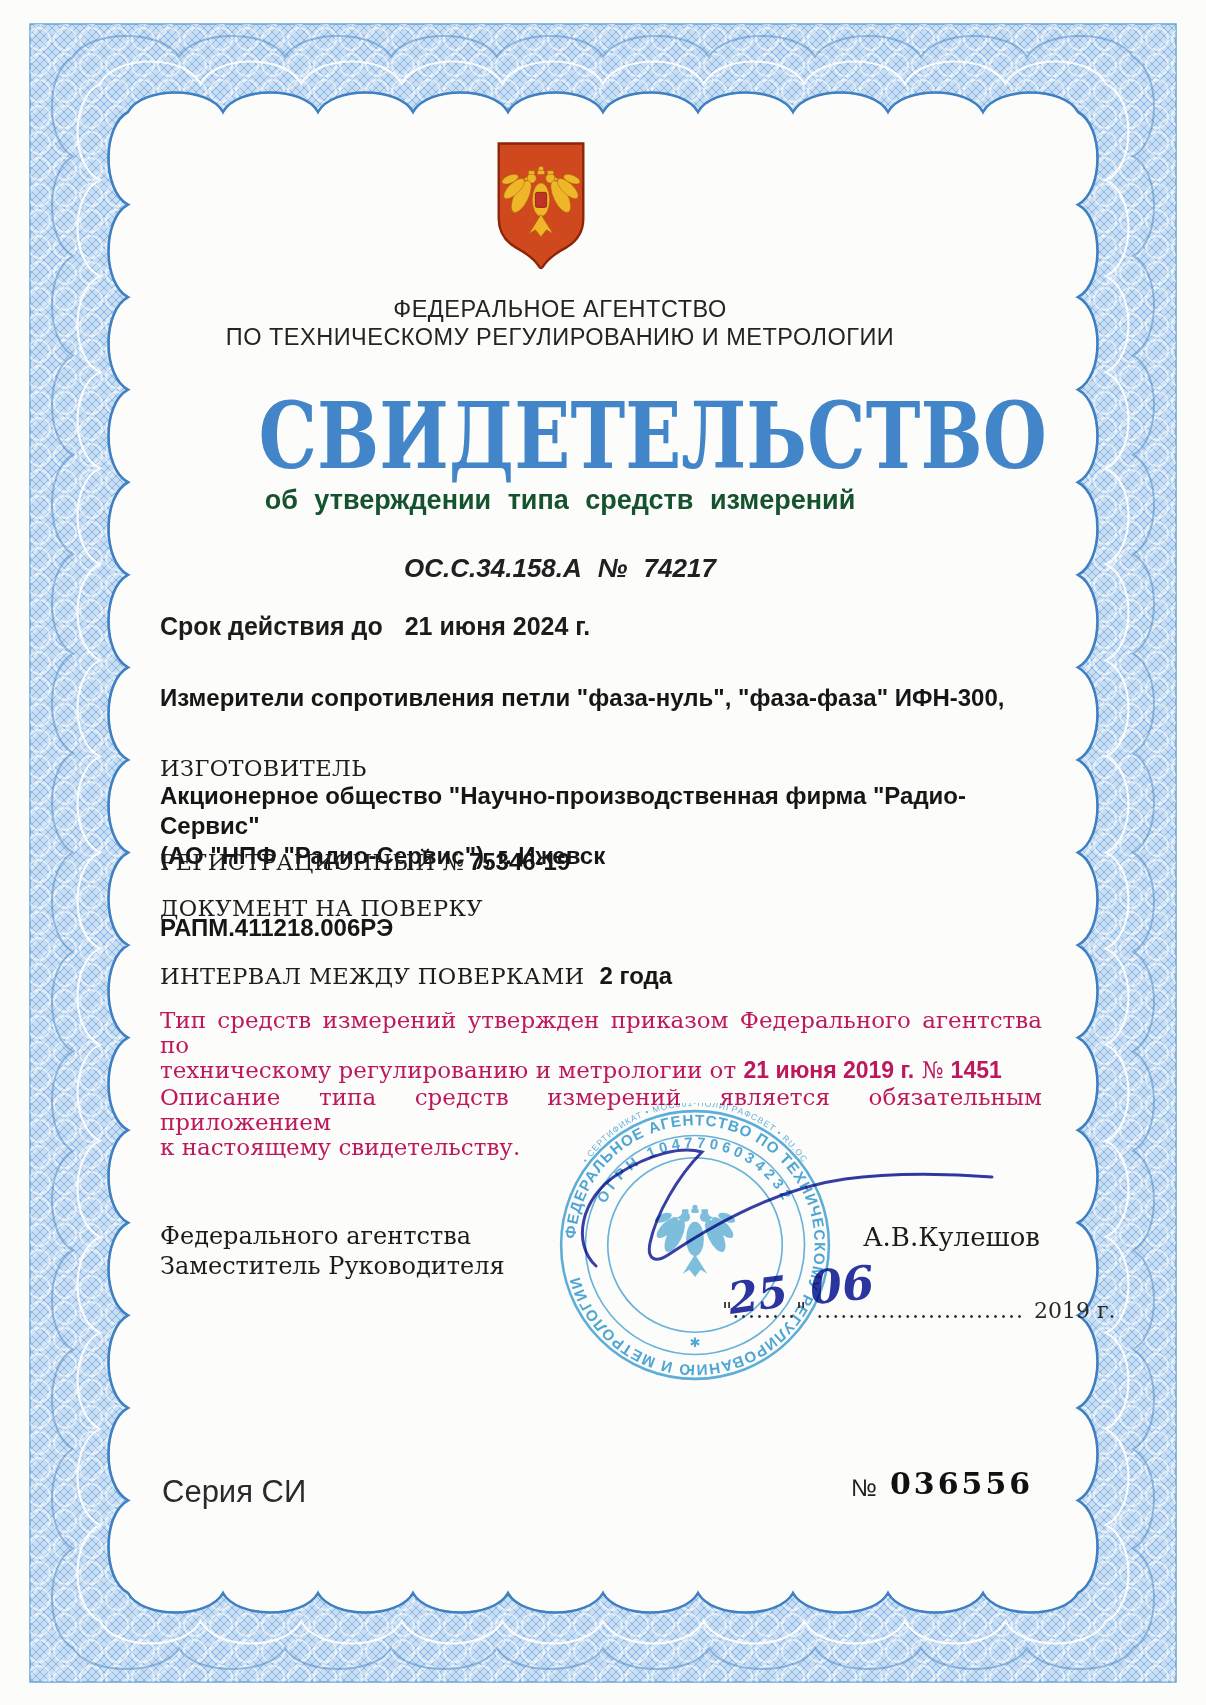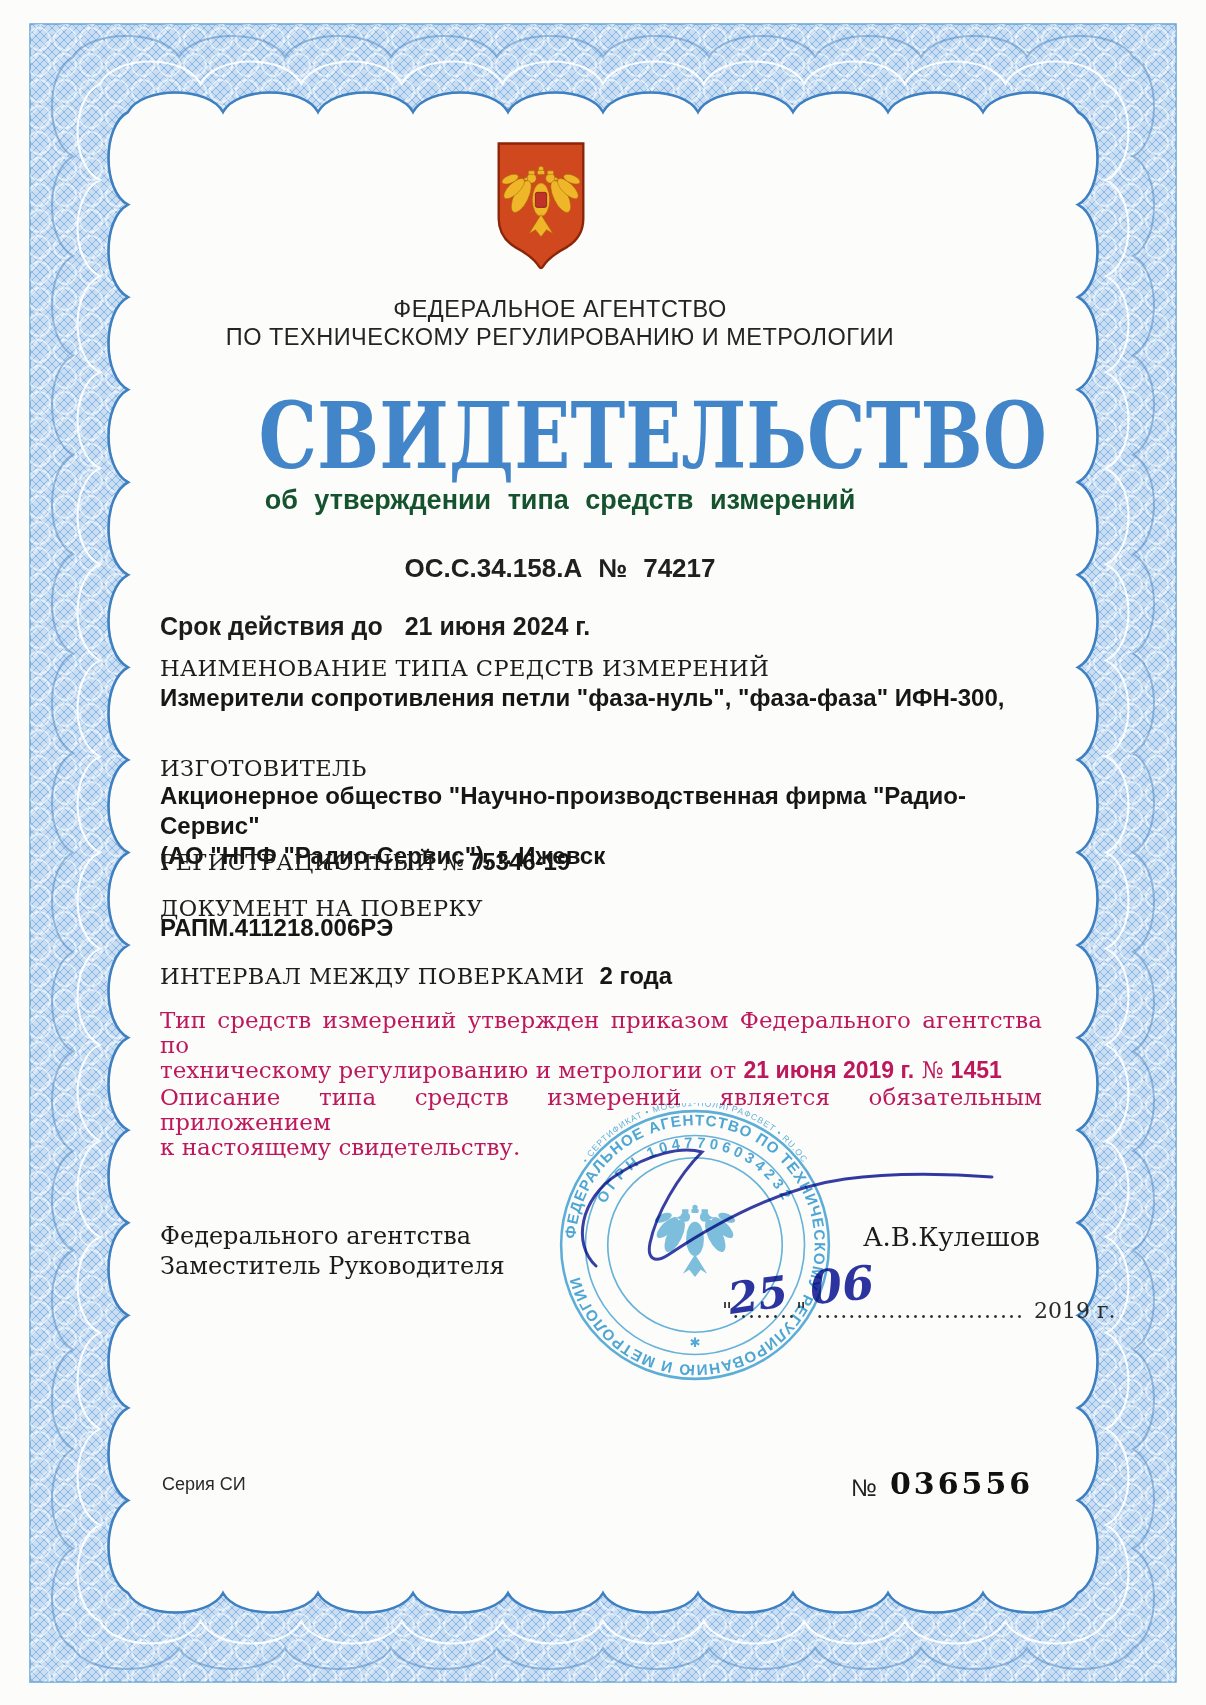--- a/index.html
+++ b/index.html
@@ -18,21 +18,21 @@
   
   .agency{left:160px;top:295px;width:800px;text-align:center;
           font-size:23.5px;line-height:28px;letter-spacing:.5px;color:#242424;}
   .doc-title{left:160px;top:390px;width:800px;text-align:center;
              font-family:"DejaVu Serif","Liberation Serif",serif;
              font-weight:bold;font-size:92px;line-height:92px;color:#4285c8;}
   .doc-title span{display:inline-block;transform:scaleX(.8);transform-origin:center;white-space:nowrap;}
   .doc-subtitle{left:160px;top:485px;width:800px;text-align:center;
                 font-weight:bold;font-size:27px;word-spacing:9px;color:#14532d;}
   .cert-number{left:160px;top:553px;width:800px;text-align:center;
-               font-weight:bold;font-size:26px;color:#202020;}
+               font-weight:bold;font-size:26px;color:#202020;font-style:italic;}
   .cert-number .gap{display:inline-block;width:16px;}
   
   .line{left:160px;width:885px;}
   .label-serif{font-family:"DejaVu Serif","Liberation Serif",serif;font-size:22.5px;letter-spacing:.4px;color:#1d1d1d;}
   .value-bold{font-family:"Liberation Sans",sans-serif;font-weight:bold;font-size:24px;color:#161616;}
   .validity{top:612px;font-weight:bold;font-size:25px;}
   .tn-label{top:655px;}
   .tn-value{top:682px;line-height:31px;}
   .mf-label{top:755px;}
   .mf-value{top:781px;line-height:30px;}
@@ -54,21 +54,21 @@
   .pen{position:absolute;color:#2c35a2;font-family:"DejaVu Serif","Liberation Serif",serif;
        font-style:italic;font-weight:bold;mix-blend-mode:multiply;}
   .pen-day{left:728px;top:1270px;font-size:43px;transform:rotate(-8deg);}
   .pen-month{left:810px;top:1258px;font-size:46px;transform:rotate(-6deg);}
   .date-line{left:722px;top:1298px;font-family:"DejaVu Serif","Liberation Serif",serif;
              font-size:22px;color:#2a2a2a;white-space:nowrap;}
   .date-line .dots{letter-spacing:1px;}
   .date-line .sp{display:inline-block;width:10px;}
   .sig-stroke{left:560px;top:1080px;width:460px;height:220px;mix-blend-mode:multiply;}
   
-  .series{left:162px;top:1474px;font-size:18px;color:#2a2a2a;}
+  .series{left:162px;top:1474px;font-size:31px;color:#2a2a2a;}
   .foot-no{left:851px;top:1474px;font-size:24px;color:#222;}
   .foot-num{left:890px;top:1466px;font-family:"DejaVu Serif","Liberation Serif",serif;
             font-weight:bold;font-size:30px;letter-spacing:3px;color:#111;}
 </style>
 </head>
 <body>
 
 <div class="page">
 
   <svg id="border" class="layer" width="1206" height="1705">
@@ -129,21 +129,20 @@
   <div class="abs cert-number">
     <span>ОС.С.34.158.А</span><span class="gap"></span><span>№</span><span class="gap"></span><span>74217</span>
   </div>
 
   <div class="abs line validity sans">
     <span>Срок действия до</span>
     <span style="display:inline-block;width:8px;"></span>
     <span>21 июня 2024 г.</span>
   </div>
 
-  <div class="abs line tn-label label-serif">НАИМЕНОВАНИЕ ТИПА СРЕДСТВ ИЗМЕРЕНИЙ</div>
   <div class="abs line tn-value value-bold">
     <div>Измерители сопротивления петли "фаза-нуль", "фаза-фаза" ИФН-300,</div>
   </div>
 
   <div class="abs line mf-label label-serif">ИЗГОТОВИТЕЛЬ</div>
   <div class="abs line mf-value value-bold">
     <div>Акционерное общество "Научно-производственная фирма "Радио-Сервис"</div>
     <div>(АО "НПФ "Радио-Сервис"), г. Ижевск</div>
   </div>
 

